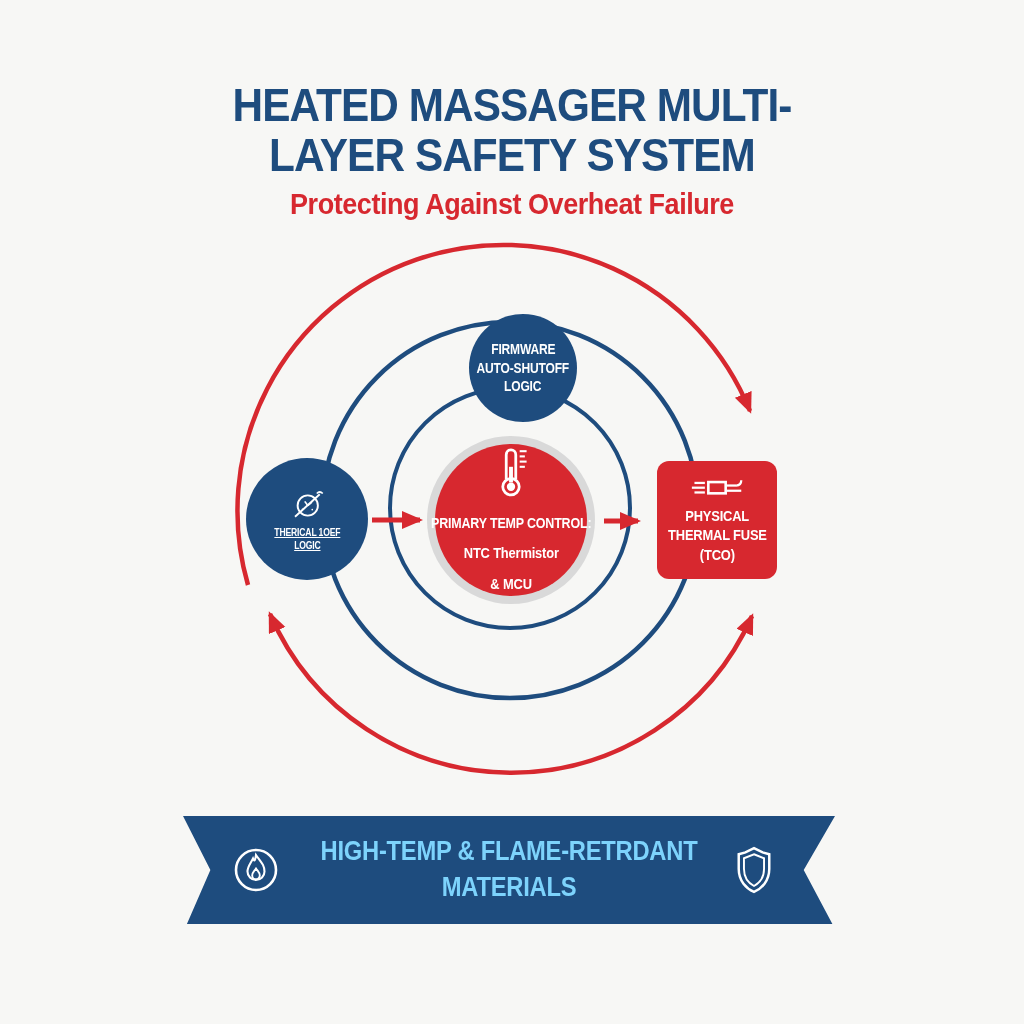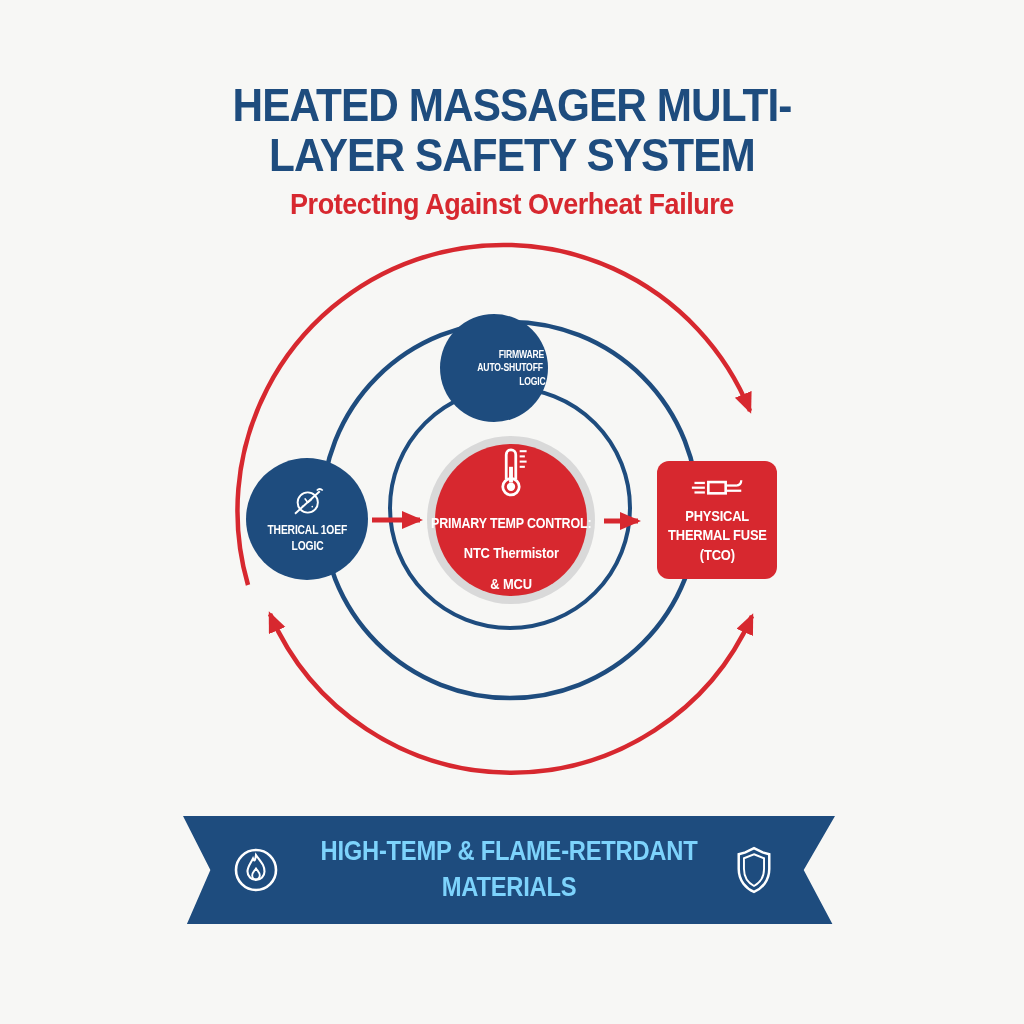--- a/index.html
+++ b/index.html
@@ -28,22 +28,22 @@
   .stroke-red{stroke:var(--red);fill:none;}
   .fill-red{fill:var(--red);stroke:none;}
   .stroke-white{stroke:#ffffff;fill:none;}
   .fill-white{fill:#ffffff;stroke:none;}
   
   .node{
     position:absolute;display:flex;flex-direction:column;align-items:center;justify-content:center;
     color:var(--text-light);text-align:center;font-weight:700;
   }
   .node-circle{background:var(--navy);border-radius:50%;}
-  .node-top{left:440px;top:314px;width:108px;height:108px;font-size:10px;line-height:1.32;align-items:flex-end;}
-  .node-left{left:246px;top:458px;width:122px;height:122px;font-size:12px;line-height:1.3;}
+  .node-top{left:469px;top:314px;width:108px;height:108px;font-size:14px;line-height:1.32;}
+  .node-left{left:246px;top:458px;width:122px;height:122px;font-size:10px;line-height:1.3;text-decoration:underline;}
   .node-center-ring{
     position:absolute;left:427px;top:436px;width:168px;height:168px;border-radius:50%;
     background:var(--ring-gray);
   }
   .node-center{
     position:absolute;left:8px;top:8px;width:152px;height:152px;border-radius:50%;
     background:var(--red);display:flex;flex-direction:column;align-items:center;justify-content:center;
     color:#fff;font-weight:700;text-align:center;gap:12px;
   }
   .node-center .nline{font-size:15px;line-height:1.25;}

